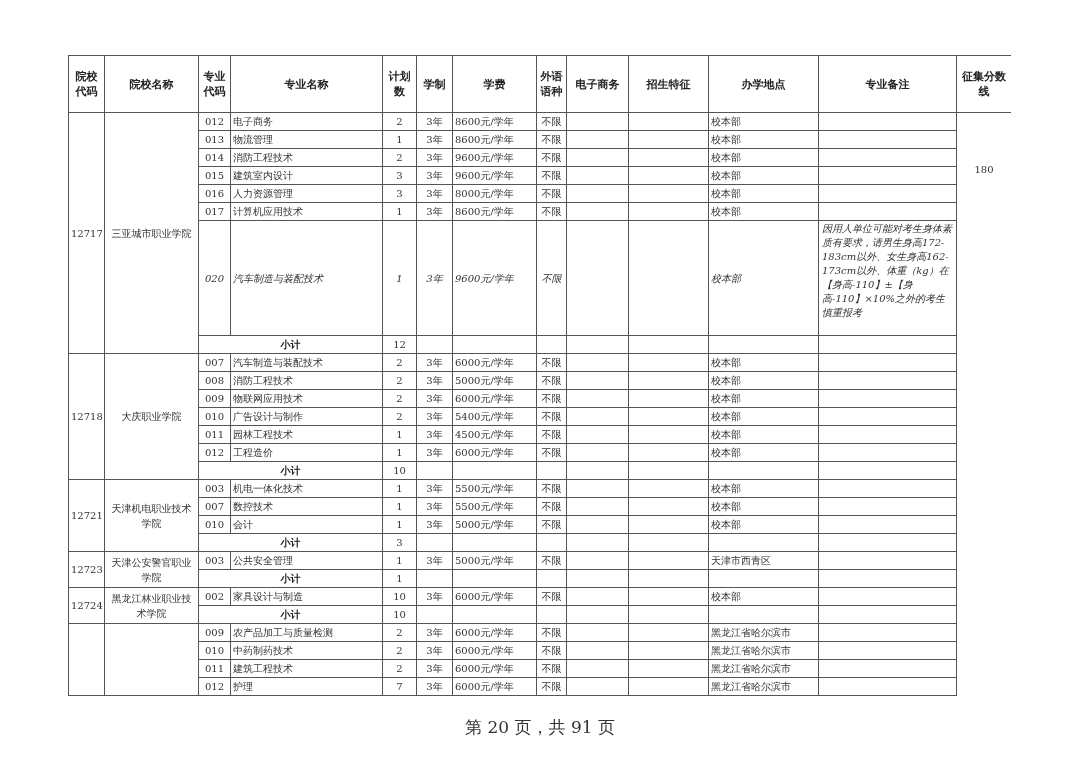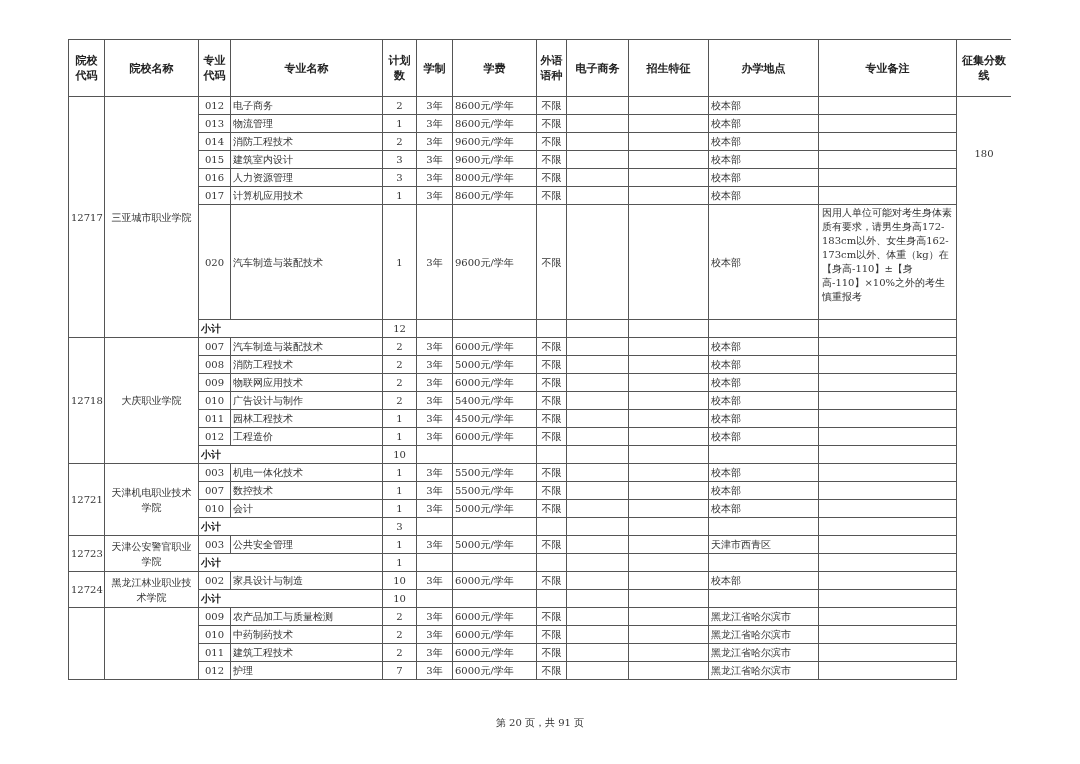--- a/index.html
+++ b/index.html
@@ -1,31 +1,31 @@
 <!DOCTYPE html>
 <html><head>
 <meta charset="utf-8">
 <style>
   html, body { margin: 0; padding: 0; background: #ffffff; }
   body { width: 1080px; height: 764px; position: relative; overflow: hidden;
          font-family: "DejaVu Serif", "Liberation Serif", serif; color: #333; }
-  .page { position: absolute; left: 68px; top: 39px; width: 943px; height: 654px; overflow: hidden; }
+  .page { position: absolute; left: 68px; top: 55px; width: 943px; height: 654px; overflow: hidden; }
   table.grid { border-collapse: collapse; table-layout: fixed; width: 943px; }
   table.grid td, table.grid th { border: 1px solid #555; padding: 0 2px; font-size: 10px;
          line-height: 17px; height: 17px; overflow: hidden; white-space: nowrap; }
   table.grid th { font-family: "DejaVu Sans", "Liberation Sans", sans-serif; font-weight: bold;
          font-size: 11px; line-height: 15px; color: #222; text-align: center; white-space: normal; height: 56px; }
   .c { text-align: center; }
   .l { text-align: left; }
   .wrap { white-space: normal !important; line-height: 15px !important; margin-top: 31px; }
-  .sub { font-family: Liberation Sans, sans-serif; font-weight: bold; text-align: left; color: #222; margin-left: 16px; }
+  .sub { font-family: Liberation Sans, sans-serif; font-weight: bold; text-align: center; color: #222; margin-left: 16px; }
   .note { white-space: normal !important; font-size: 10px; line-height: 14px !important; padding: 1px 3px !important; vertical-align: top; }
   td.score { vertical-align: top; text-align: center; padding-top: 48px !important; font-size: 12px; border-bottom: none !important; }
-  tr.tall td { height: 112px; }
-  .footer { position: absolute; top: 716px; left: 0; width: 1080px; text-align: center; font-size: 10px; color: #333; }
+  tr.tall td { height: 112px; font-style: italic; }
+  .footer { position: absolute; top: 716px; left: 0; width: 1080px; text-align: center; font-size: 17px; color: #333; }
 </style>
 </head>
 <body>
 
 <div class="page">
   <table class="grid">
     <colgroup>
       <col style="width:36px">
         <col style="width:94px">
         <col style="width:32px">

